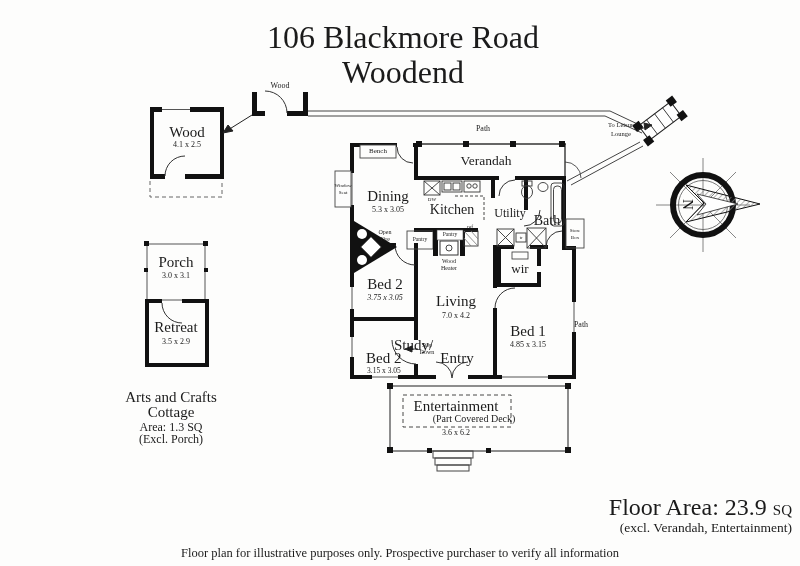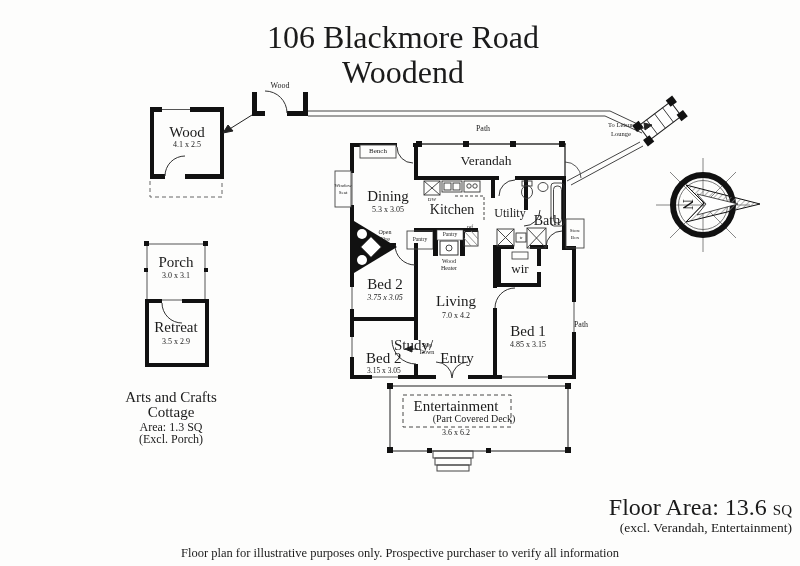--- a/index.html
+++ b/index.html
@@ -313,20 +313,20 @@
 <div class="lbl-l" style="left:367px;top:371px;font-size:7.5px;">3.15 x 3.05</div>
 <div class="lbl t-tiny" style="left:427px;top:345px;">Step</div>
 <div class="lbl t-tiny" style="left:427px;top:352px;">Down</div>
 <div class="lbl t-room" style="left:457px;top:358px;">Entry</div>
 
 <div class="lbl t-room" style="left:456px;top:406px;">Entertainment</div>
 <div class="lbl" style="left:456px;top:419px;font-size:10px;padding-left:36px;">(Part Covered Deck)</div>
 <div class="lbl t-dim" style="left:456px;top:433px;">3.6 x 6.2</div>
 
 <div class="lbl-r" style="right:8px;top:495px;font-size:24px;">
-  <span>Floor Area: 13.6</span>
+  <span>Floor Area: 23.9</span>
   <span style="font-size:15px;">SQ</span>
 </div>
 <div class="lbl-r" style="right:8px;top:521px;font-size:13.5px;">(excl. Verandah, Entertainment)</div>
 
 <div class="lbl" style="left:400px;top:553px;font-size:12.5px;">Floor plan for illustrative purposes only. Prospective purchaser to verify all information</div>
 
 </div>
 
 </body></html>

